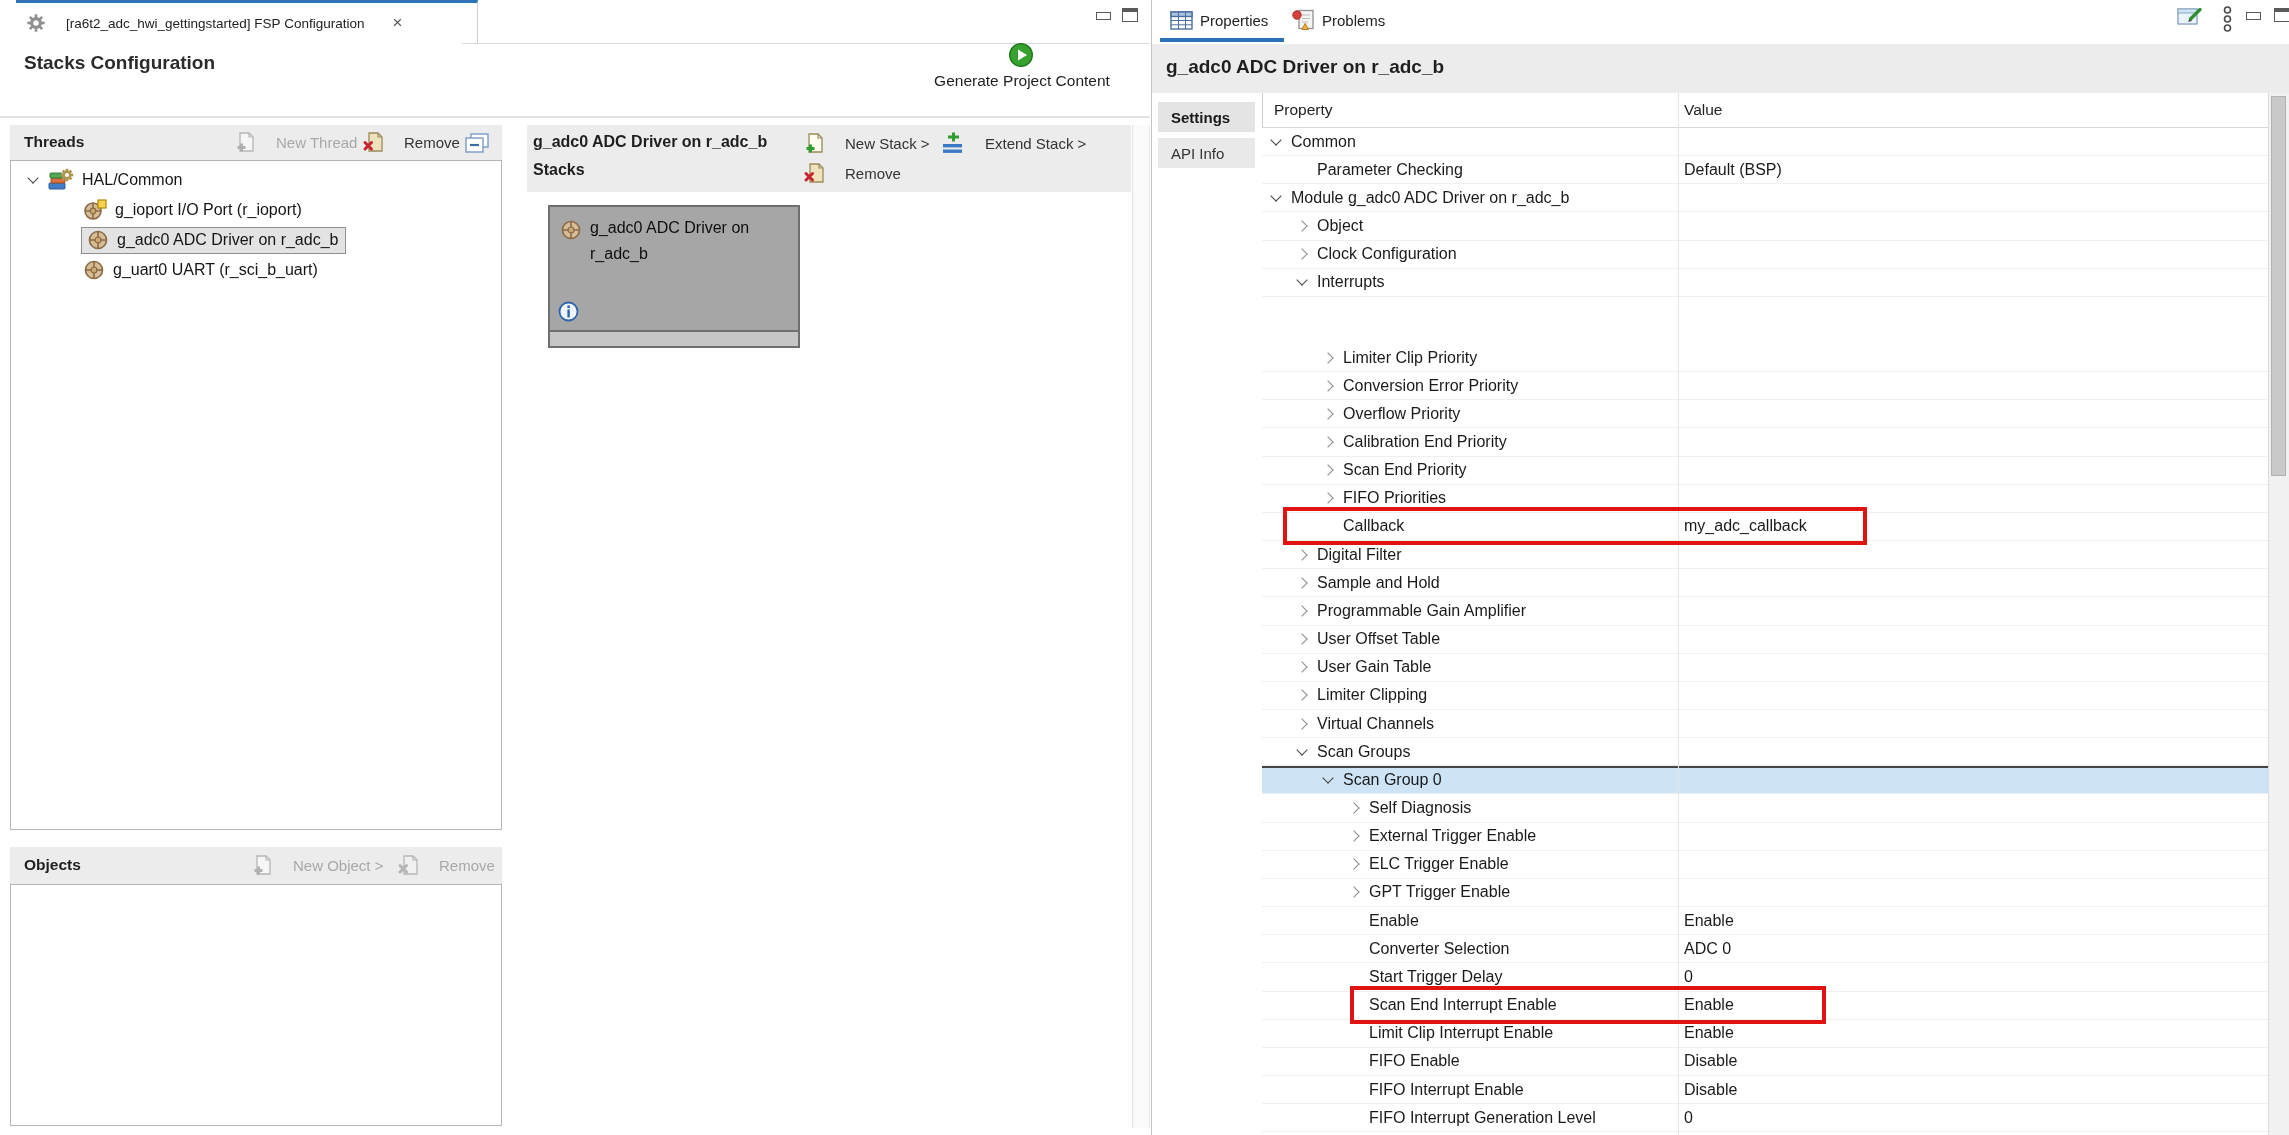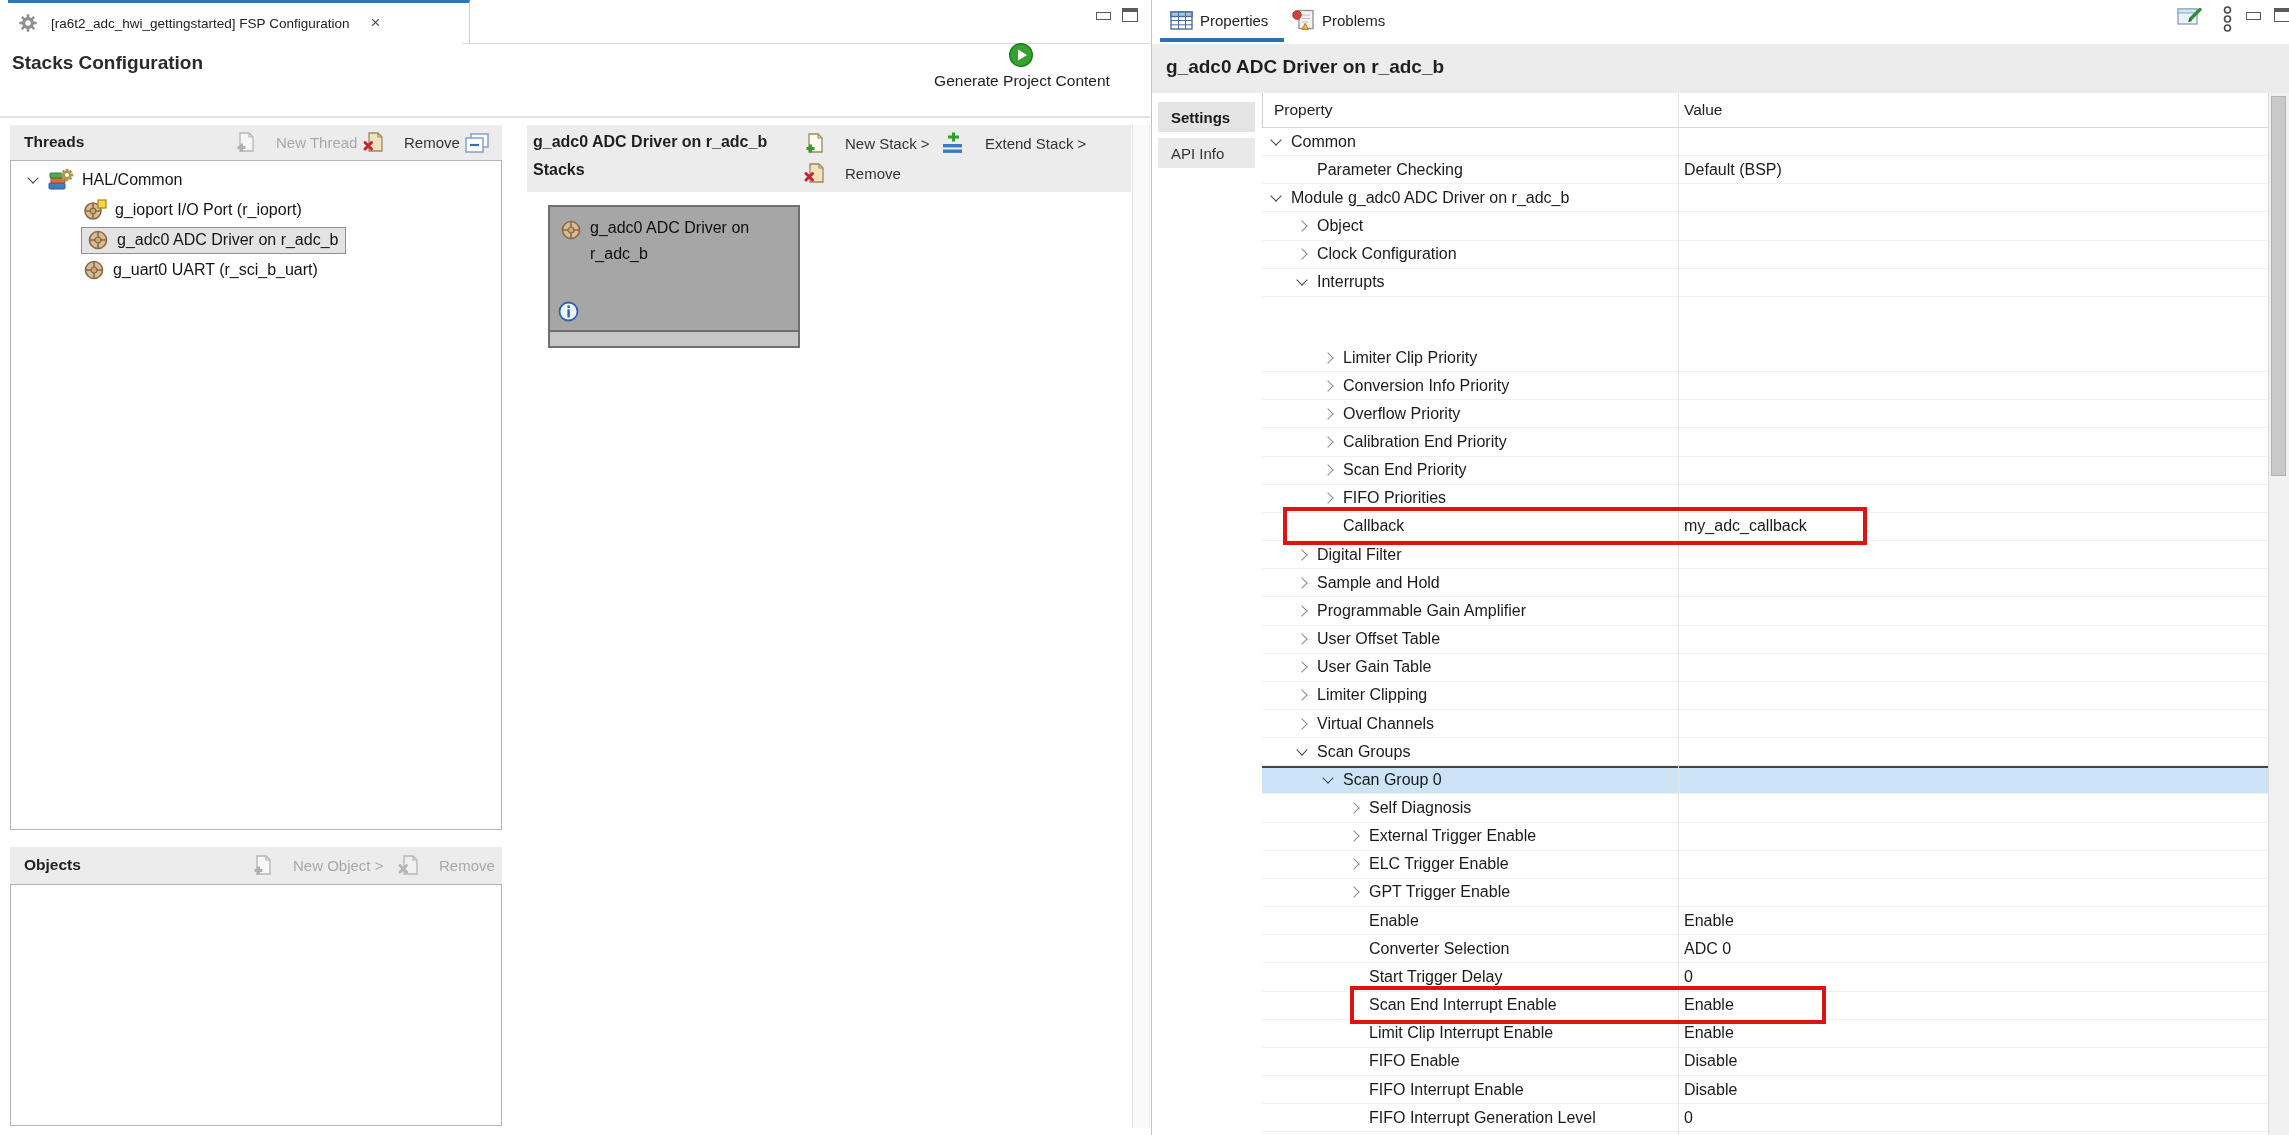--- a/index.html
+++ b/index.html
@@ -9,30 +9,30 @@
     font-family: "Liberation Sans", sans-serif;
     color: #1b1b1b;
     background: #ffffff;
     overflow: hidden;
   }
   .abs { position: absolute; }
 
   
   .tabline { left:462px; top:43px; width:688px; height:1px; background:#d9d9d9; }
   .etab {
-    left:8px; top:0; width:462px; height:43px;
+    left:16px; top:0; width:462px; height:43px;
     background:#fff;
     border-top:3px solid #2e73b8;
     border-right:1px solid #d0d0d0;
-    display:flex; align-items:center; gap:13px; padding:0 10px;
+    display:flex; align-items:center; gap:20px; padding:0 10px;
   }
   .etab-title { font-size:13.5px; color:#222; white-space:nowrap; }
   .etab-close { font-size:17px; color:#555; margin-left:8px; cursor:default; }
 
-  .page-heading { left:12px; top:52px; font-size:19px; font-weight:bold; color:#2b2b2b; }
+  .page-heading { left:24px; top:52px; font-size:19px; font-weight:bold; color:#2b2b2b; }
 
   .gen-icon { left:1008px; top:42px; }
   .gen-label { left:918px; top:72px; width:208px; text-align:center; font-size:15.5px; color:#1f1f1f; }
   .min-glyph { width:15px; height:8px; border:1.6px solid #5a5a5a; background:#fff; }
   .max-glyph { width:16px; height:14px; border:1.6px solid #5a5a5a; background:#fff; border-top-width:4px; }
 
   .divider-h { left:0; top:116px; width:1150px; height:2px; background:#e3e3e3; }
 
   
   .panel-hdr {
@@ -405,21 +405,21 @@
     <div class="prow" style="padding-left: 36px;">
       <span class="chev exp"></span>
       <span>Interrupts</span>
     </div>
     <div class="prow" style="padding-left: 62px; margin-top: 47px;">
       <span class="chev col"></span>
       <span>Limiter Clip Priority</span>
     </div>
     <div class="prow" style="padding-left: 62px;">
       <span class="chev col"></span>
-      <span>Conversion Info Priority</span>
+      <span>Conversion Error Priority</span>
     </div>
     <div class="prow" style="padding-left: 62px;">
       <span class="chev col"></span>
       <span>Overflow Priority</span>
     </div>
     <div class="prow" style="padding-left: 62px; text-align: right;">
       <span class="chev col"></span>
       <span>Calibration End Priority</span>
     </div>
     <div class="prow" style="padding-left: 62px;">

